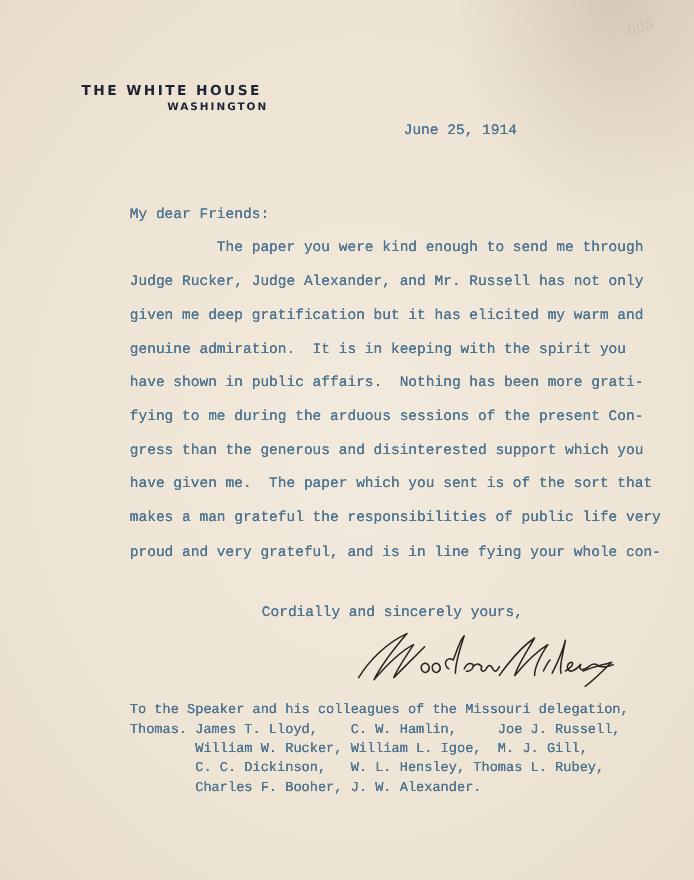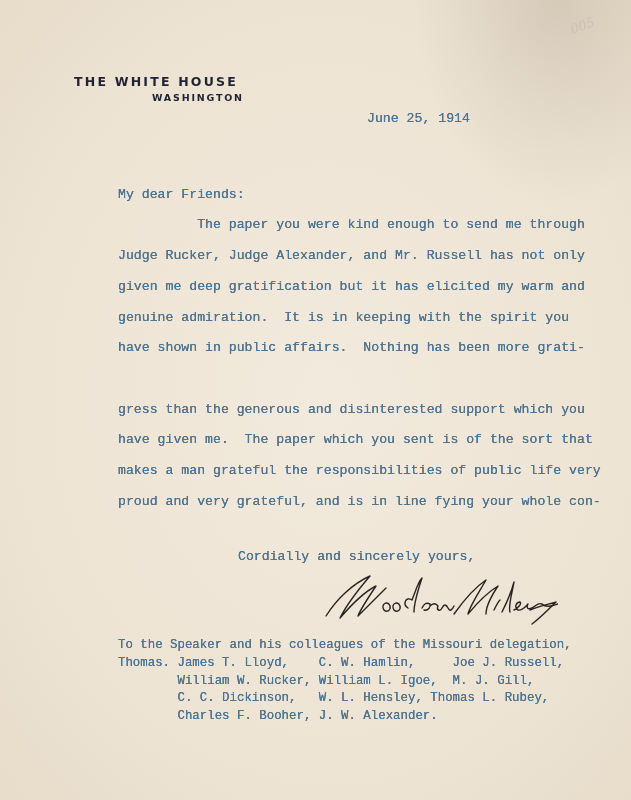--- a/index.html
+++ b/index.html
@@ -64,20 +64,21 @@
   <div class="lh lh-city">WASHINGTON</div>
 
   <div class="tw date">June 25, 1914</div>
   <div class="tw salutation">My dear Friends:</div>
 
   <div class="tw body-line" style="top:217px">          The paper you were kind enough to send me through</div>
   <div class="tw body-line" style="top:248px">Judge Rucker, Judge Alexander, and Mr. Russell has not only</div>
   <div class="tw body-line" style="top:279px">given me deep gratification but it has elicited my warm and</div>
   <div class="tw body-line" style="top:310px">genuine admiration.  It is in keeping with the spirit you</div>
   <div class="tw body-line" style="top:340px">have shown in public affairs.  Nothing has been more grati-</div>
+  <div class="tw body-line" style="top:371px">fying to me during the arduous sessions of the present Con-</div>
   <div class="tw body-line" style="top:402px">gress than the generous and disinterested support which you</div>
   <div class="tw body-line" style="top:432px">have given me.  The paper which you sent is of the sort that</div>
   <div class="tw body-line" style="top:463px">makes a man grateful the responsibilities of public life very</div>
   <div class="tw body-line" style="top:494px">proud and very grateful, and is in line fying your whole con-</div>
 
   <div class="tw closing">Cordially and sincerely yours,</div>
 
   <svg class="signature" viewBox="0 0 240 56">
     <title>Woodrow Wilson</title>
     <g fill="none" stroke="#2a2420" stroke-width="1.4" stroke-linecap="round" stroke-linejoin="round">

